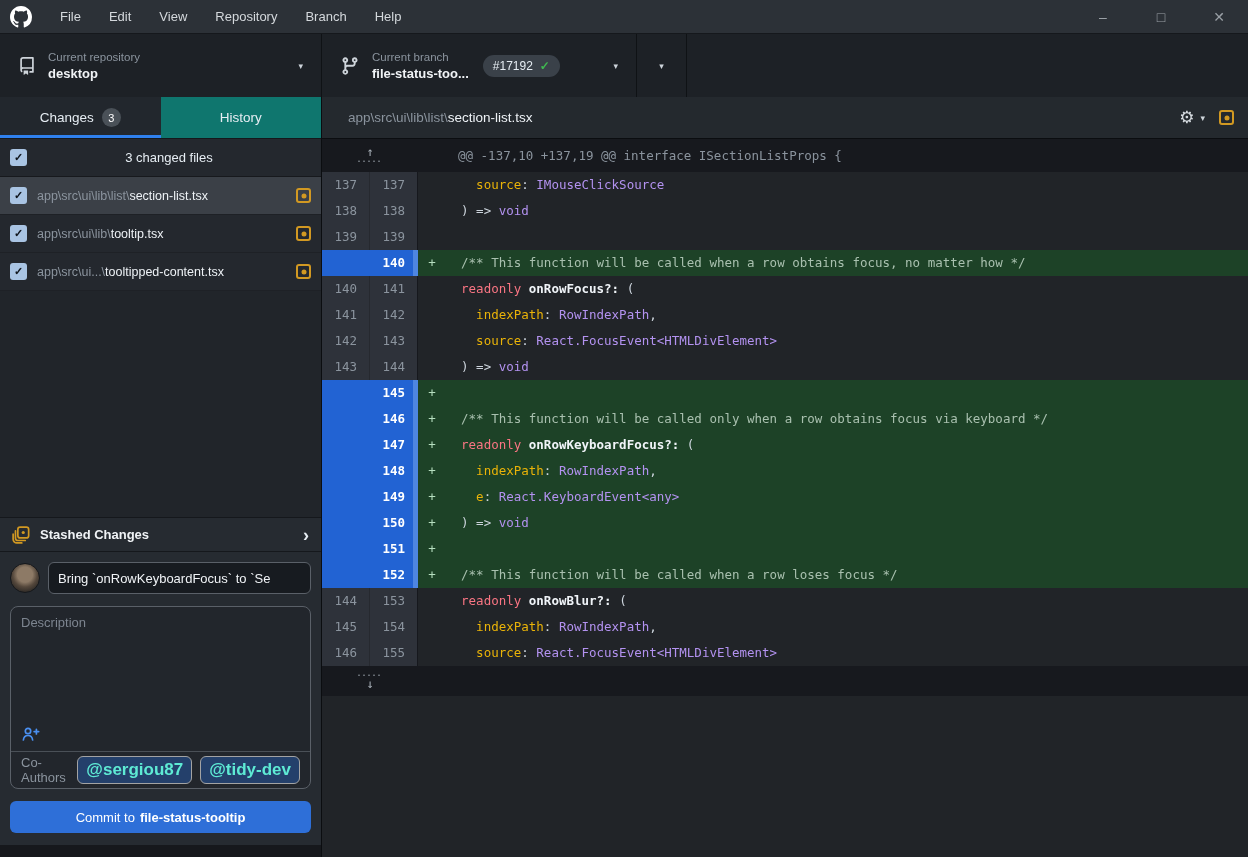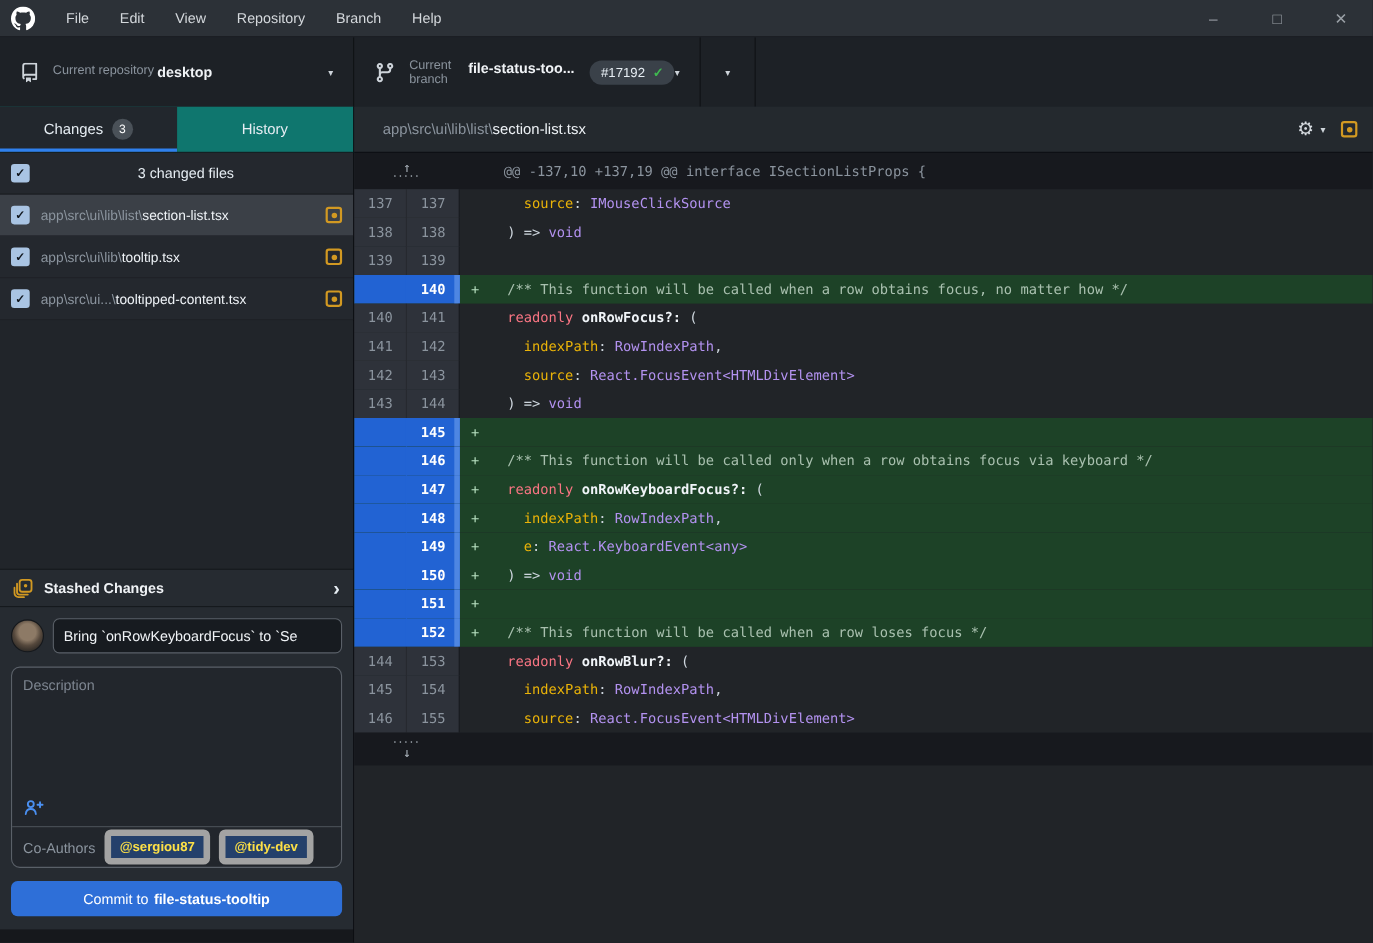--- a/index.html
+++ b/index.html
@@ -16,21 +16,21 @@
   .win-btn { width:58px; display:flex; align-items:center; justify-content:center; color:#9aa0a6; font-size:14px; }
 
   
   .toolbar { flex:0 0 63px; background:#1d2126; display:flex; }
   .tb-sec { display:flex; align-items:center; border-right:1px solid #0f1215; padding:0 12px; }
   .tb-repo { width:322px; }
   .tb-branch { width:315px; }
   .tb-pull { width:300px; }
   .tb-caret-sec { width:50px; justify-content:center; }
   .tb-icon { color:#ced4da; margin:0 12px 0 6px; display:flex; }
-  .tb-text { display:flex; gap:3px; min-width:0; }
+  .tb-text { display:flex; flex-direction:column; gap:3px; min-width:0; }
   .tb-label { font-size:11.5px; color:#8b949e; }
   .tb-value { font-size:13px; color:#f0f3f6; font-weight:700; white-space:nowrap; }
   .caret { color:#ced4da; font-size:9px; }
   .tb-repo .caret, .tb-branch .caret { margin-left:auto; padding-right:6px; }
   .branch-badge { background:#3a4149; border-radius:12px; padding:4px 10px; font-size:12px; color:#e6edf3; display:flex; gap:7px; align-items:center; margin-left:14px; white-space:nowrap; }
   .badge-check { color:#3fb950; font-weight:700; font-size:12px; }
   .count-pill { background:#434b54; border-radius:10px; padding:2px 9px; font-size:11px; color:#e6edf3; margin-left:14px; white-space:nowrap; }
 
   .content { flex:1; display:flex; min-height:0; }
 
@@ -63,21 +63,21 @@
   .summary-row { display:flex; gap:8px; align-items:center; }
   .avatar { width:30px; height:30px; border-radius:50%; flex:0 0 30px;
             background:radial-gradient(circle at 50% 38%, #8d7a66 0 34%, #55483c 55%, #2e2a26 80%); border:1px solid #15181c; }
   .summary-input { flex:1; height:32px; background:#171b20; border:1px solid #5a6068; border-radius:6px; color:#f0f3f6; font-size:13px; padding:0 9px; font-family:"Liberation Sans", sans-serif; outline:none; min-width:0; }
 
   .desc-box { margin-top:12px; border:1px solid #5a6068; border-radius:8px; background:#22262c; display:flex; flex-direction:column; overflow:hidden; }
   .desc-area { height:110px; padding:8px 10px; font-size:13px; color:#e6edf3; background:transparent; border:none; resize:none; outline:none; font-family:"Liberation Sans", sans-serif; }
   .desc-area::placeholder { color:#7d8590; }
   .desc-actions { height:34px; display:flex; align-items:center; padding:0 10px; }
   .coauthor-row { border-top:1px solid #4a5057; height:37px; display:flex; align-items:center; gap:8px; padding:0 10px; font-size:13px; color:#8b949e; }
-  .pill { background:#24406b; border:6px solid #a3a3a3; border-radius:6px; color:#fde047; padding:3px 8px; font-size:12px; font-weight:600; white-space:nowrap; }
+  .pill { background:#24406b; border:1px solid #a3a3a3; border-radius:6px; color:#5eead4; padding:3px 8px; font-size:17px; font-weight:600; white-space:nowrap; }
 
   .commit-btn { margin:12px 0; height:32px; flex:0 0 32px; background:#2e6fd8; border:none; border-radius:6px; color:#fff; font-size:13px; display:flex; align-items:center; justify-content:center; gap:5px; font-family:"Liberation Sans", sans-serif; cursor:default; }
   .commit-btn .bold { font-weight:700; }
   .sidebar-bottom { flex:0 0 12px; background:#16181c; }
 
   
   .main { flex:1; display:flex; flex-direction:column; min-width:0; }
   .diff-header { flex:0 0 42px; background:#24292e; border-bottom:1px solid #0b0d10; display:flex; align-items:center; padding:0 14px 0 26px; font-size:13.5px; }
   .dh-right { margin-left:auto; display:flex; align-items:center; gap:14px; }
   .gear-group { display:flex; align-items:center; gap:6px; }

